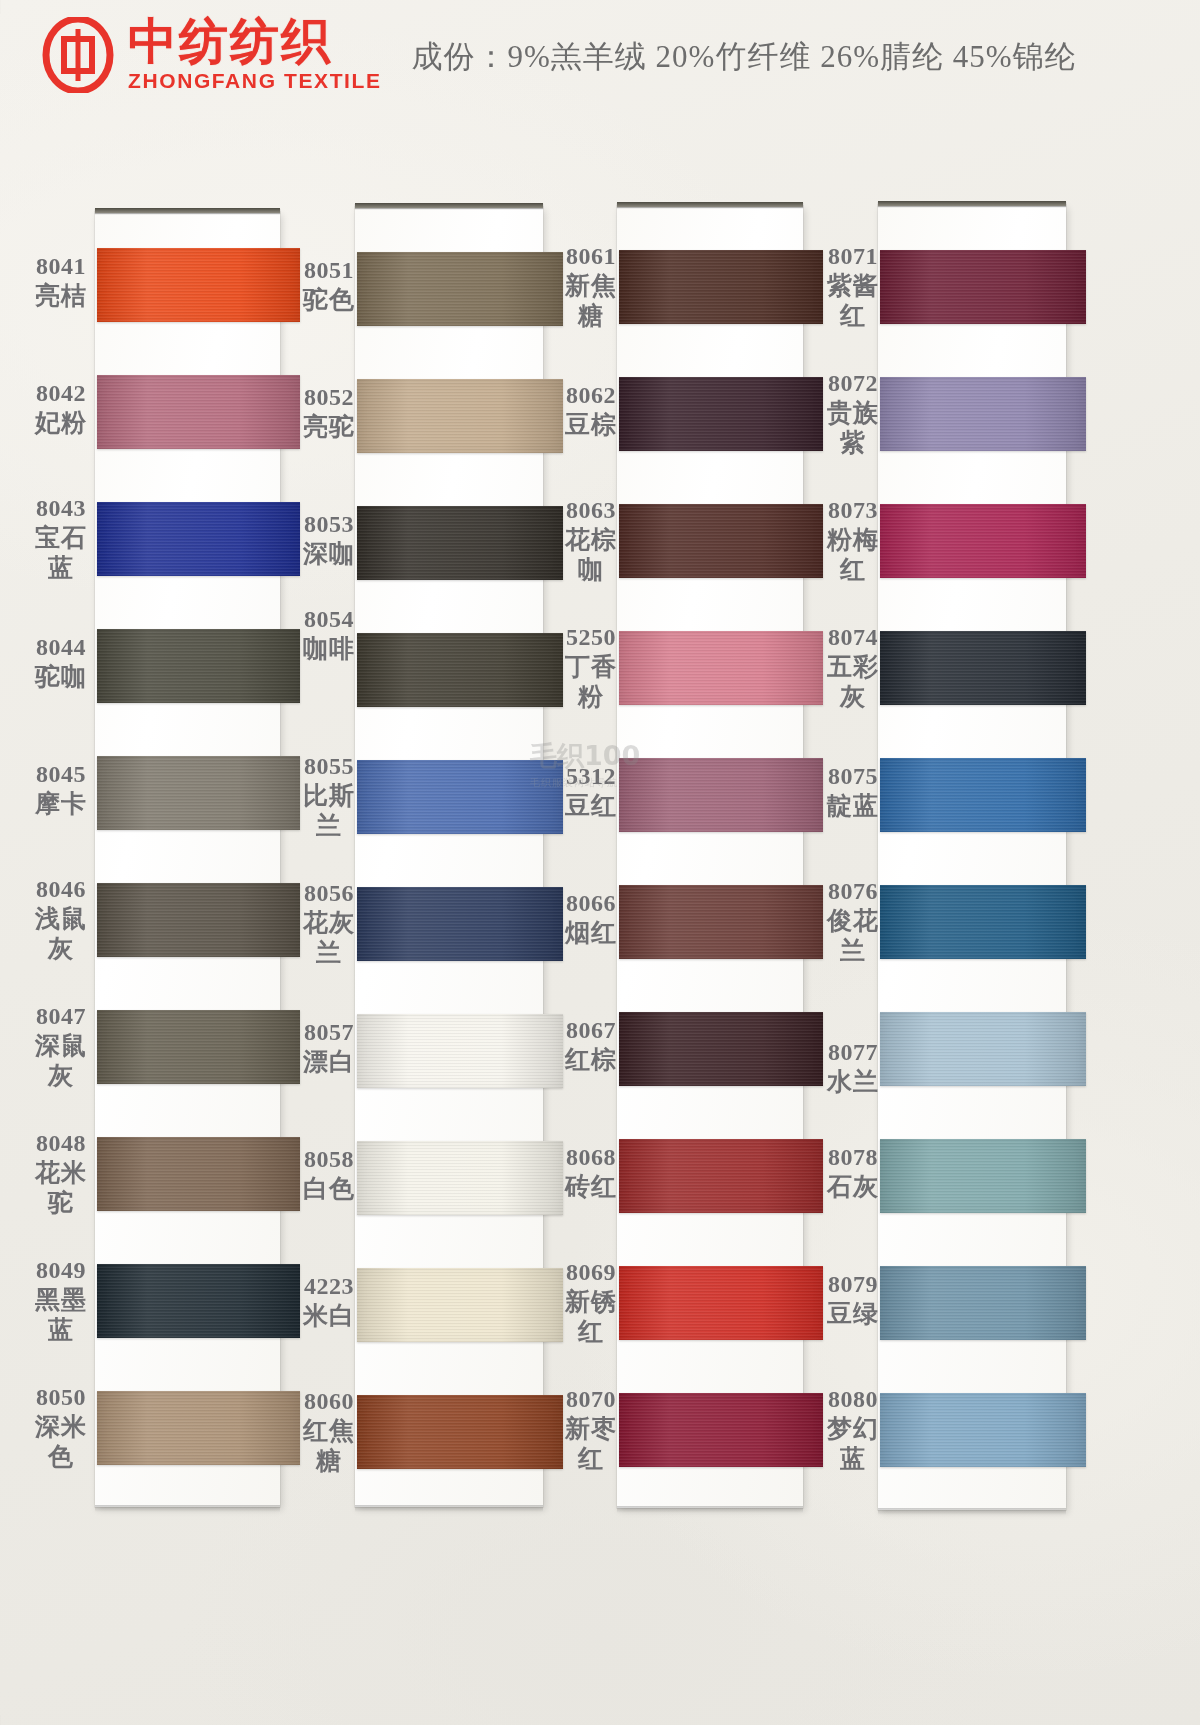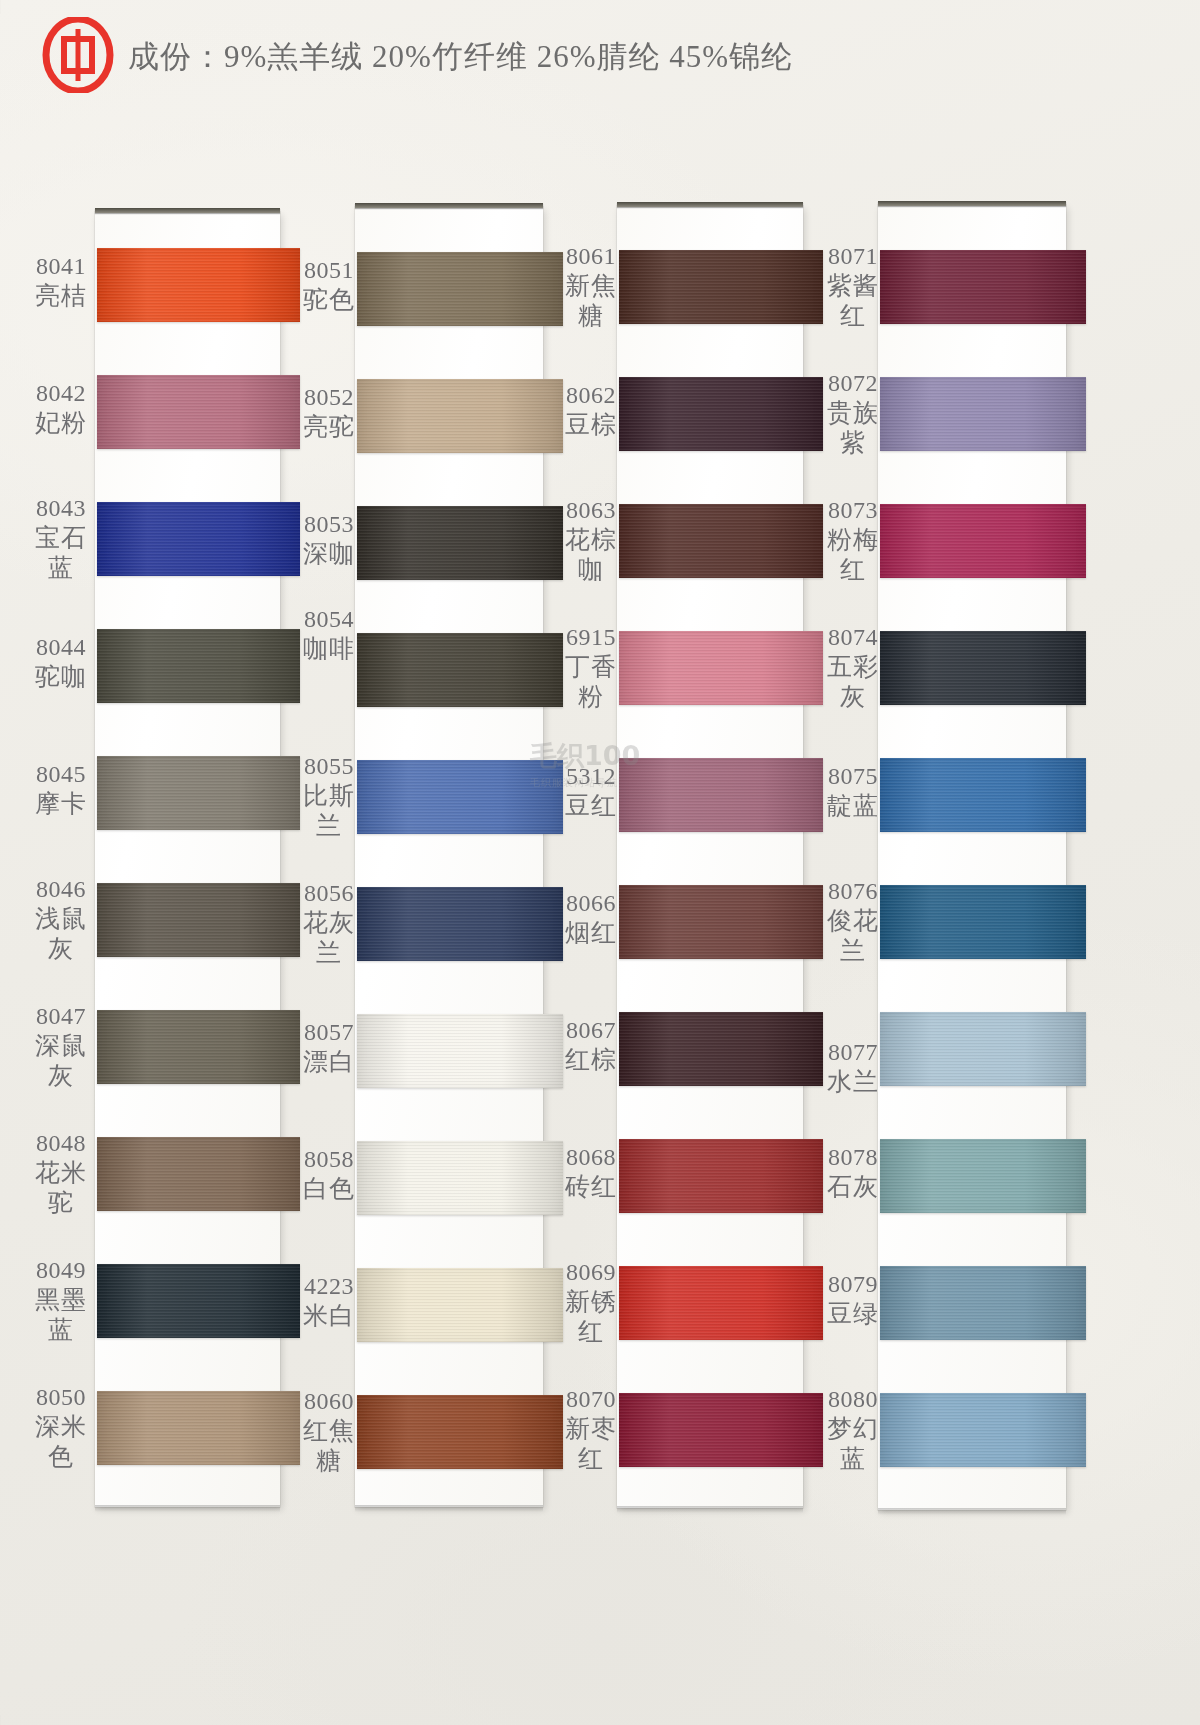--- a/index.html
+++ b/index.html
@@ -45,21 +45,21 @@
     font-family:"Liberation Sans","DejaVu Sans",sans-serif;
     font-weight:bold;font-size:21px;color:#e8342b;letter-spacing:1.6px;margin-top:3px;
   }
   .composition{
     font-family:"Liberation Serif","DejaVu Serif",serif;
     font-size:31px;color:#6d6d6d;letter-spacing:1px;white-space:nowrap;
     align-self:center;margin-top:4px;
   }
 
   
-  .board{position:absolute;left:0;top:0;width:1200px;height:1668px;}
+  .board{position:absolute;left:0;top:0;width:1200px;height:1668px;font-weight:bold;}
   .column{position:absolute;top:0;}
   .card{
     position:absolute;left:0;top:0;
     background:linear-gradient(100deg,#fbfaf7 0%,#ffffff 35%,#f7f6f2 100%);
     box-shadow:2px 3px 7px rgba(0,0,0,.14), 0 0 0 1px rgba(0,0,0,.05);
   }
   .card:before{ 
     content:"";position:absolute;left:0;right:0;top:-4px;height:5px;
     background:linear-gradient(180deg,#4d4b42,#8d8a7f);
     box-shadow:0 1px 1px rgba(0,0,0,.3);
@@ -107,20 +107,24 @@
 <div class="paper"></div>
 
 <div class="header">
   <div class="logo-mark">
     <svg width="72" height="76" viewBox="0 0 72 76">
       <ellipse cx="36" cy="38" rx="32" ry="36" fill="none" stroke="#e8342b" stroke-width="7"></ellipse>
       <rect x="22" y="22" width="28" height="32" fill="none" stroke="#e8342b" stroke-width="6"></rect>
       <rect x="33.5" y="12" width="5" height="52" fill="#e8342b"></rect>
     </svg>
   </div>
+  <div class="logo-text">
+    <div class="brand-cn">中纺纺织</div>
+    <div class="brand-en">ZHONGFANG TEXTILE</div>
+  </div>
   <div class="composition">成份：9%羔羊绒  20%竹纤维  26%腈纶  45%锦纶</div>
 </div>
 
 <div class="board" id="board">
     <div class="column" style="left: 0px;">
       <div class="card" style="left: 95px; top: 212px; width: 185px; height: 1295px;"></div>
       <div class="swatch" title="8041 亮桔" style="left: 97px; top: 248px; width: 203px; height: 74px; background: rgb(234, 71, 22);"></div>
       <div class="label" style="left: 18px; top: 252px;">
         <span class="code">8041</span>
         <span class="name">亮桔</span>
@@ -247,21 +251,21 @@
         <span class="name">豆棕</span>
       </div>
       <div class="swatch" title="8063 花棕咖" style="left: 619px; top: 504px; width: 204px; height: 74px; background: rgb(81, 43, 37);"></div>
       <div class="label" style="left: 548px; top: 496px;">
         <span class="code">8063</span>
         <span class="name">花棕</span>
         <span class="name">咖</span>
       </div>
       <div class="swatch" title="8064 丁香粉" style="left: 619px; top: 631px; width: 204px; height: 74px; background: rgb(216, 125, 142);"></div>
       <div class="label" style="left: 548px; top: 623px;">
-        <span class="code">6915</span>
+        <span class="code">5250</span>
         <span class="name">丁香</span>
         <span class="name">粉</span>
       </div>
       <div class="swatch" title="8065 豆红" style="left: 619px; top: 758px; width: 204px; height: 74px; background: rgb(158, 98, 119);"></div>
       <div class="label" style="left: 548px; top: 762px;">
         <span class="code">5312</span>
         <span class="name">豆红</span>
       </div>
       <div class="swatch" title="8066 烟红" style="left: 619px; top: 885px; width: 204px; height: 74px; background: rgb(106, 59, 54);"></div>
       <div class="label" style="left: 548px; top: 889px;">

